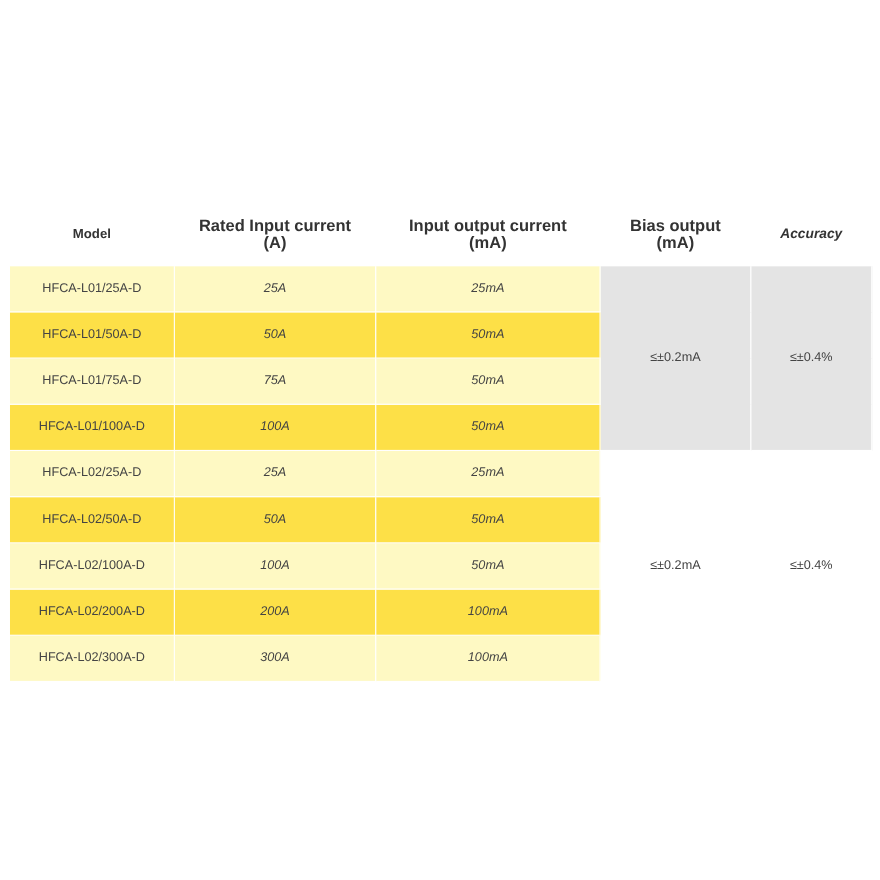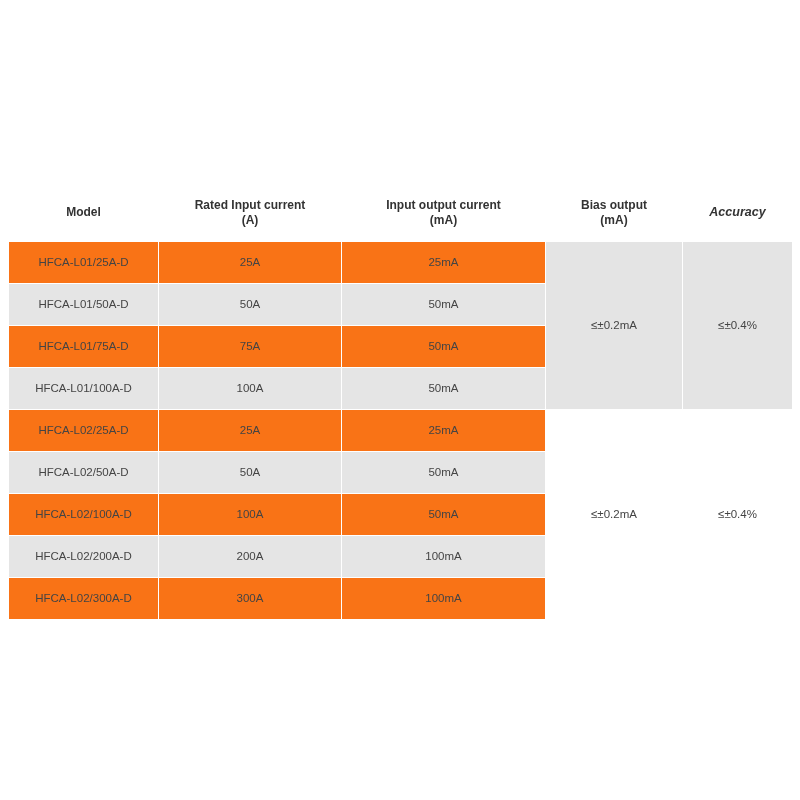--- a/index.html
+++ b/index.html
@@ -39,43 +39,44 @@
     text-align: center;
     vertical-align: middle;
     font-size: 11.5px;
     color: #444444;
     padding: 0;
   }
   .spec-table thead th {
     height: 57px;
     font-weight: bold;
     background: #ffffff;
-    font-size: 12px;
+    font-size: 15px;
     line-height: 15px;
     color: #333333;
   }
   .spec-table thead th.hdr-model { font-size: 12px; }
   .spec-table thead th.hdr-acc { font-size: 12.5px; font-style: italic; }
   .spec-table thead th .sub {
     display: block;
     font-weight: bold;
   }
   .spec-table tbody td {
     height: 41px;
     line-height: 41px;
   }
-  .row-odd td { background: #f97316; }
-  .row-even td { background: #e5e5e5; margin-top: 12px; }
+  .row-odd td { background: #fef9c3; }
+  .row-even td { background: #fde047; margin-top: 12px; }
   .cell-model {
     font-size: 11.5px;
     color: #3a3a3a;
   }
   .cell-val {
     font-size: 11px;
     color: #4a4a4a;
+    font-style: italic;
   }
   .merged {
     font-size: 11.5px;
     color: #444444;
     vertical-align: middle;
   }
   .merge-a { background: #e4e4e4 !important; }
   .merge-b { background: #ffffff !important; }
 </style>
 </head>

